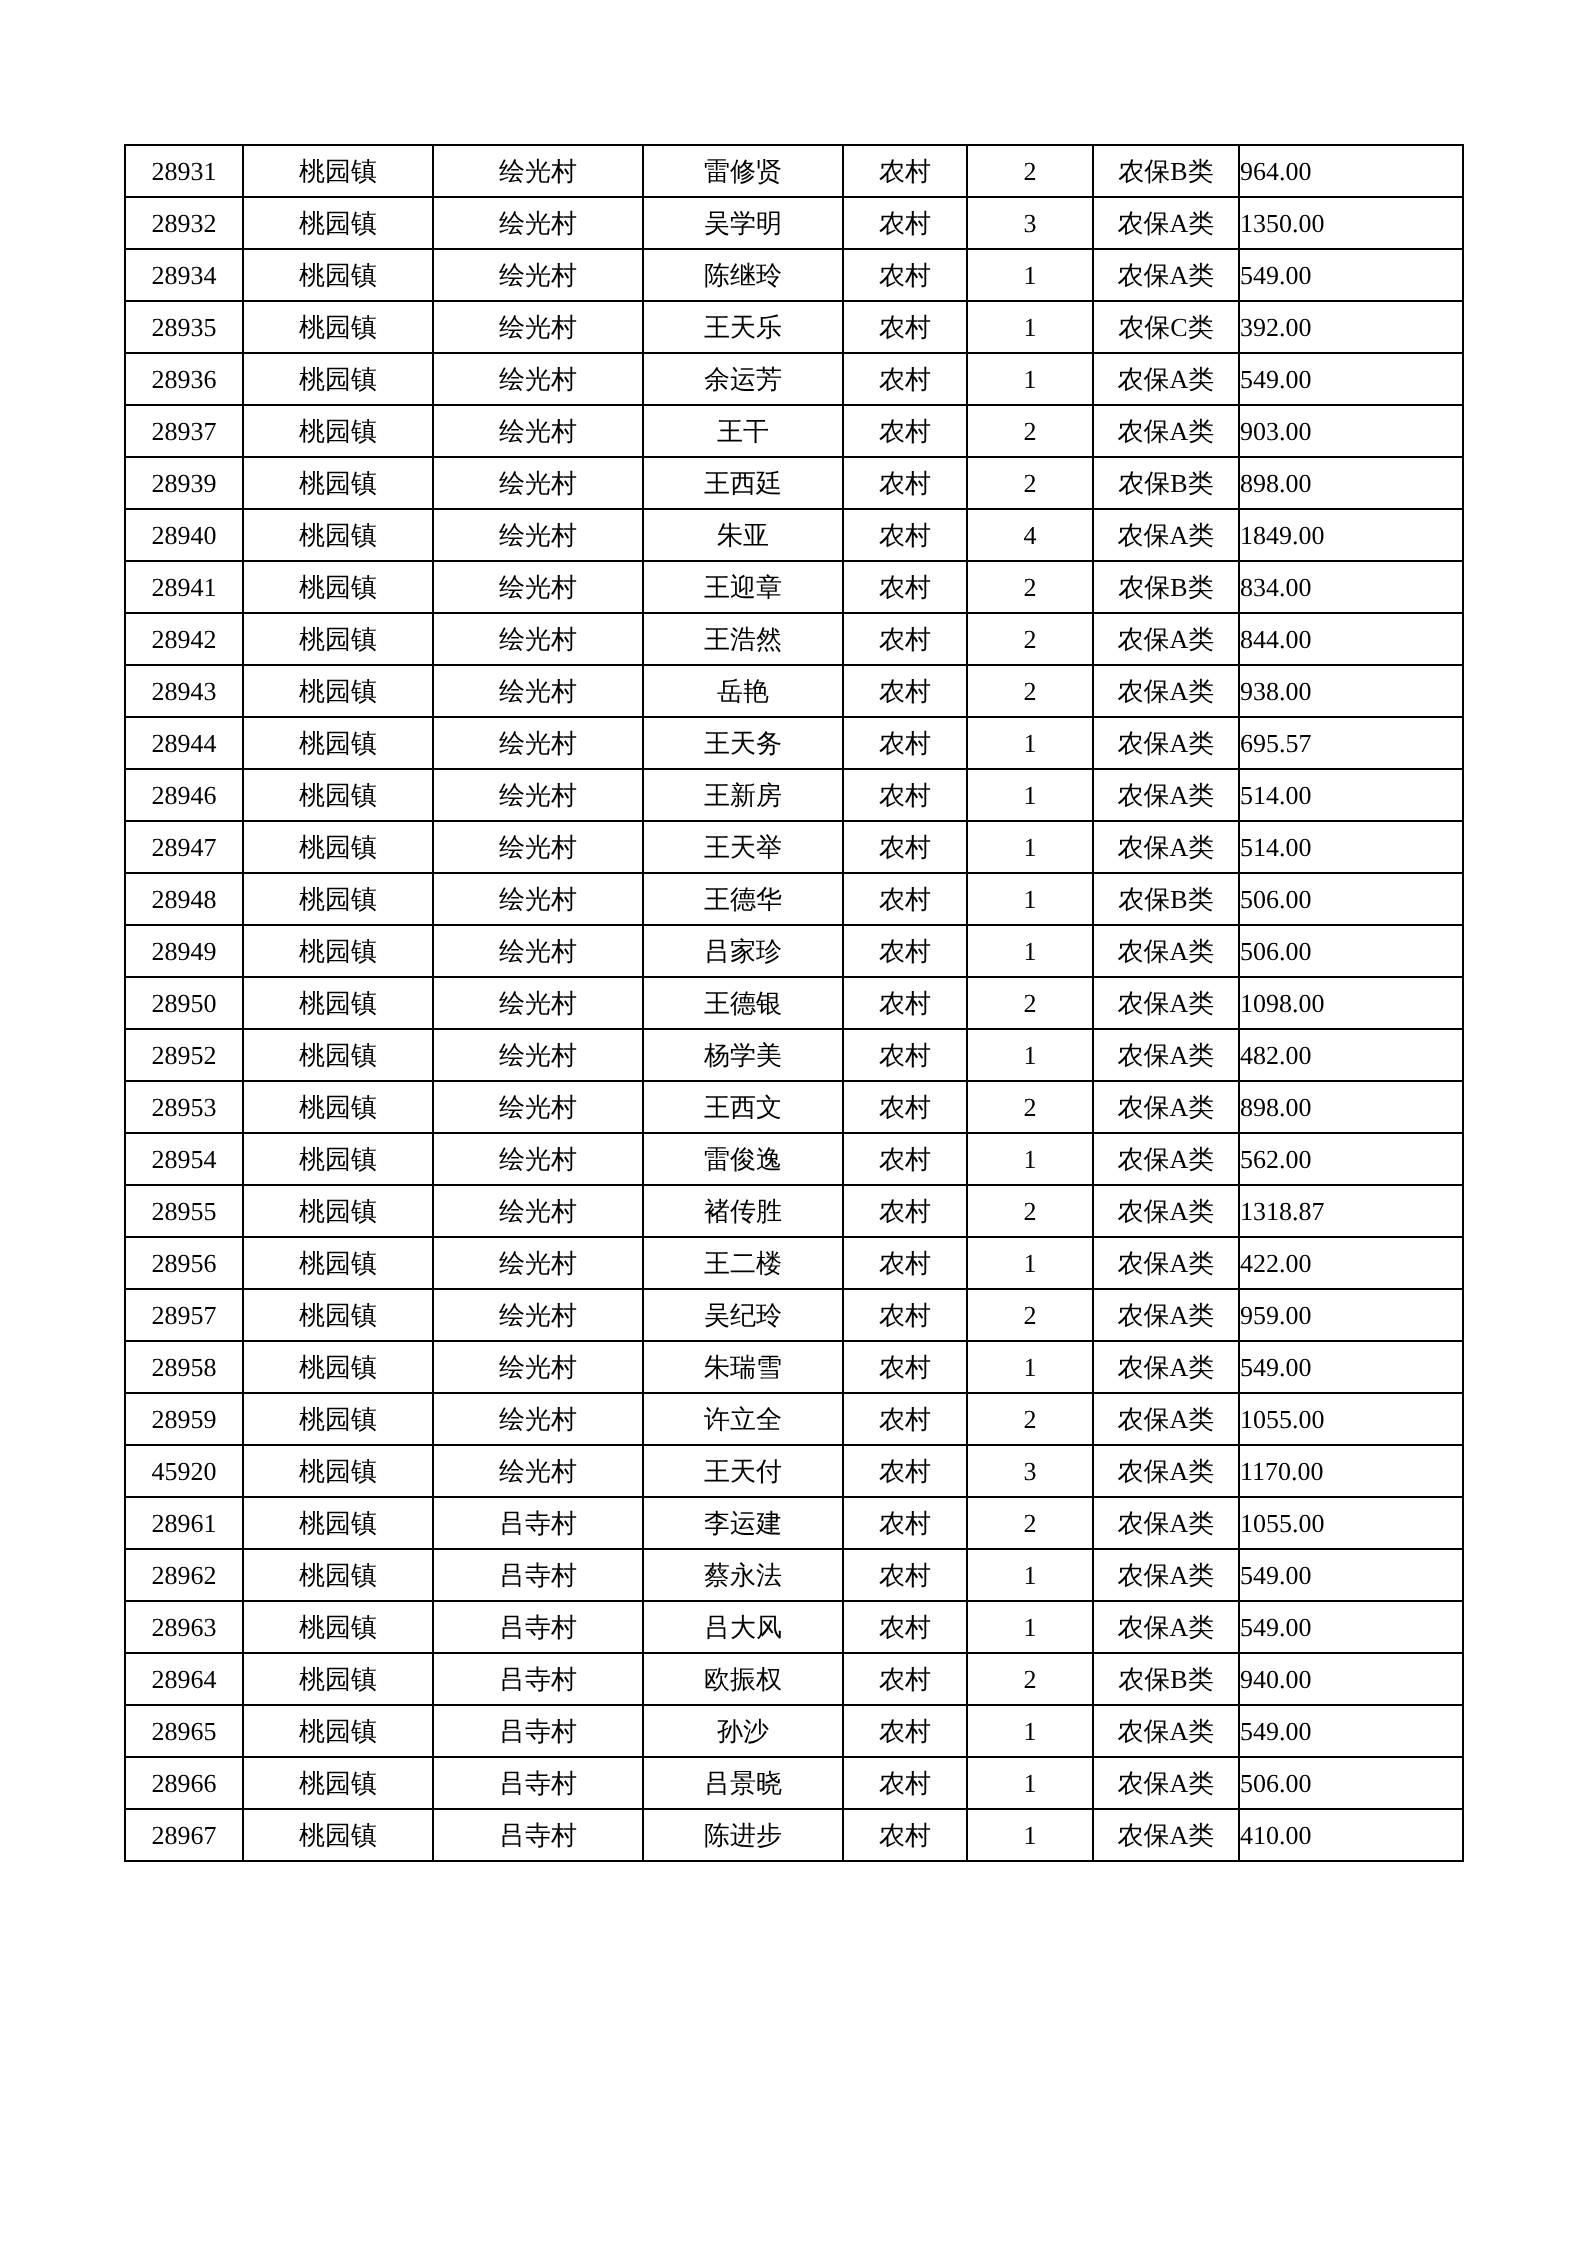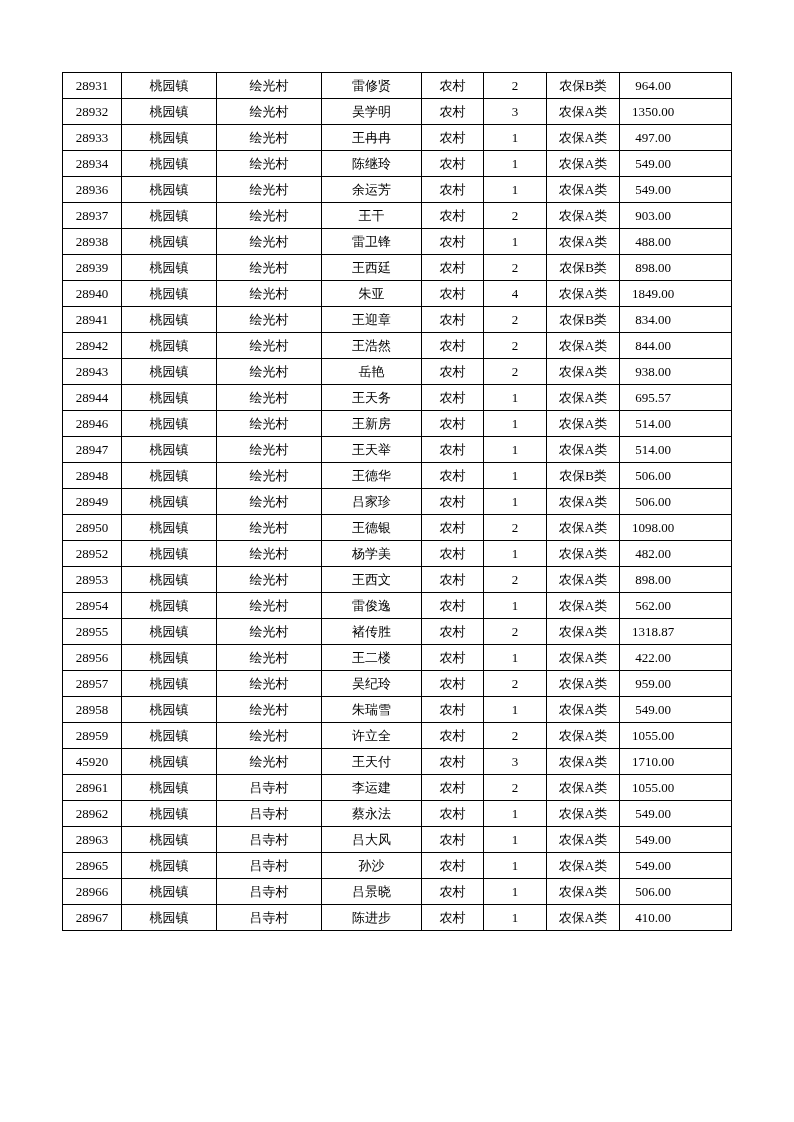--- a/index.html
+++ b/index.html
@@ -33,21 +33,21 @@
     border: 1px solid #000000;
     height: 25px;
     font-size: 13px;
     line-height: 25px;
     text-align: center;
     white-space: nowrap;
     overflow: hidden;
     padding: 0;
   }
   table.sheet td.amount {
-    text-align: center;
+    text-align: left;
     padding-right: 45px;
   }
 </style>
 </head>
 <body>
 
 <div class="page">
   <table class="sheet">
     <colgroup>
       <col style="width:59px">
@@ -74,70 +74,60 @@
           <td>28932</td>
           <td>桃园镇</td>
           <td>绘光村</td>
           <td>吴学明</td>
           <td>农村</td>
           <td>3</td>
           <td>农保A类</td>
           <td class="amount">1350.00</td>
         </tr>
         <tr>
-          <td>28933</td>
-          <td>桃园镇</td>
-          <td>绘光村</td>
-          <td>王冉冉</td>
-          <td>农村</td>
-          <td>1</td>
-          <td>农保A类</td>
-          <td class="amount">497.00</td>
-        </tr>
-        <tr>
           <td>28934</td>
           <td>桃园镇</td>
           <td>绘光村</td>
           <td>陈继玲</td>
           <td>农村</td>
           <td>1</td>
           <td>农保A类</td>
           <td class="amount">549.00</td>
         </tr>
         <tr>
+          <td>28935</td>
+          <td>桃园镇</td>
+          <td>绘光村</td>
+          <td>王天乐</td>
+          <td>农村</td>
+          <td>1</td>
+          <td>农保C类</td>
+          <td class="amount">392.00</td>
+        </tr>
+        <tr>
           <td>28936</td>
           <td>桃园镇</td>
           <td>绘光村</td>
           <td>余运芳</td>
           <td>农村</td>
           <td>1</td>
           <td>农保A类</td>
           <td class="amount">549.00</td>
         </tr>
         <tr>
           <td>28937</td>
           <td>桃园镇</td>
           <td>绘光村</td>
           <td>王干</td>
           <td>农村</td>
           <td>2</td>
           <td>农保A类</td>
           <td class="amount">903.00</td>
         </tr>
         <tr>
-          <td>28938</td>
-          <td>桃园镇</td>
-          <td>绘光村</td>
-          <td>雷卫锋</td>
-          <td>农村</td>
-          <td>1</td>
-          <td>农保A类</td>
-          <td class="amount">488.00</td>
-        </tr>
-        <tr>
           <td>28939</td>
           <td>桃园镇</td>
           <td>绘光村</td>
           <td>王西廷</td>
           <td>农村</td>
           <td>2</td>
           <td>农保B类</td>
           <td class="amount">898.00</td>
         </tr>
         <tr>
@@ -321,21 +311,21 @@
           <td class="amount">1055.00</td>
         </tr>
         <tr>
           <td>45920</td>
           <td>桃园镇</td>
           <td>绘光村</td>
           <td>王天付</td>
           <td>农村</td>
           <td>3</td>
           <td>农保A类</td>
-          <td class="amount">1710.00</td>
+          <td class="amount">1170.00</td>
         </tr>
         <tr>
           <td>28961</td>
           <td>桃园镇</td>
           <td>吕寺村</td>
           <td>李运建</td>
           <td>农村</td>
           <td>2</td>
           <td>农保A类</td>
           <td class="amount">1055.00</td>
@@ -352,20 +342,30 @@
         </tr>
         <tr>
           <td>28963</td>
           <td>桃园镇</td>
           <td>吕寺村</td>
           <td>吕大风</td>
           <td>农村</td>
           <td>1</td>
           <td>农保A类</td>
           <td class="amount">549.00</td>
+        </tr>
+        <tr>
+          <td>28964</td>
+          <td>桃园镇</td>
+          <td>吕寺村</td>
+          <td>欧振权</td>
+          <td>农村</td>
+          <td>2</td>
+          <td>农保B类</td>
+          <td class="amount">940.00</td>
         </tr>
         <tr>
           <td>28965</td>
           <td>桃园镇</td>
           <td>吕寺村</td>
           <td>孙沙</td>
           <td>农村</td>
           <td>1</td>
           <td>农保A类</td>
           <td class="amount">549.00</td>

